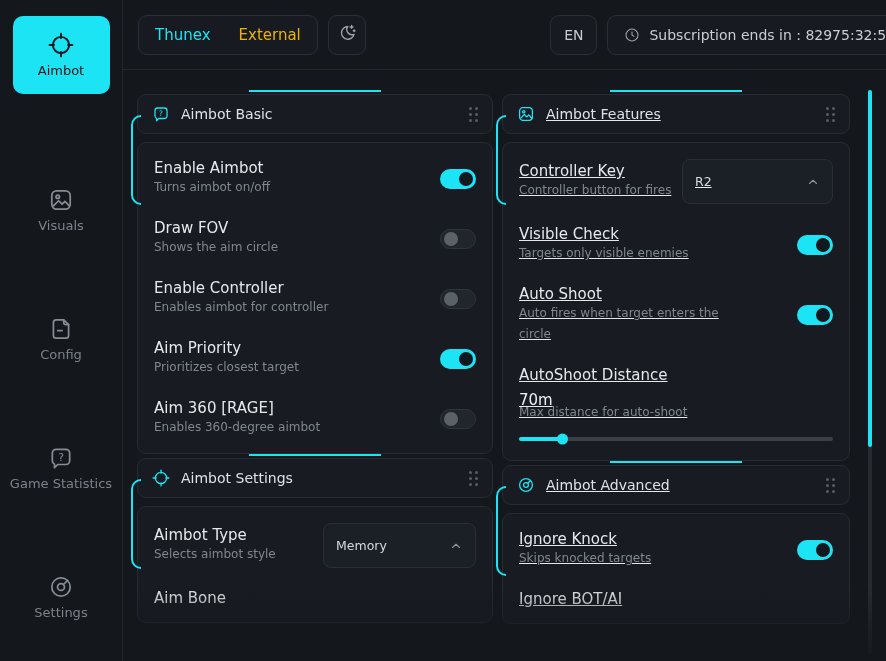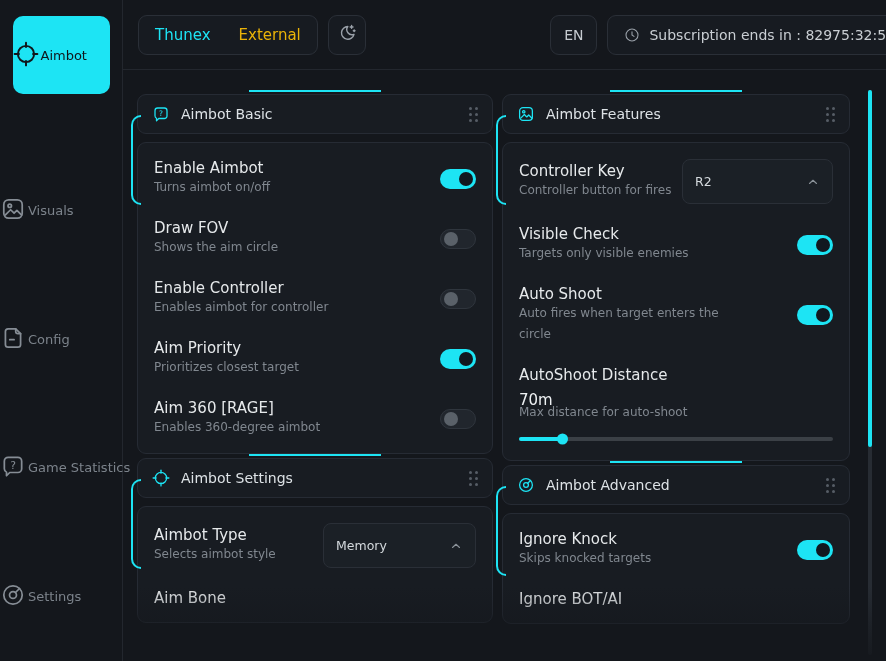--- a/index.html
+++ b/index.html
@@ -12,22 +12,22 @@
     --dim:#4c525a;
   }
   *{box-sizing:border-box;margin:0;padding:0;}
   html,body{width:886px;height:661px;overflow:hidden;background:var(--bg);
     font-family:"DejaVu Sans","Liberation Sans",sans-serif;color:var(--text);}
   .app{display:flex;width:886px;height:661px;}
 
   
   .sidebar{width:123px;border-right:1px solid #23272e;padding-top:16px;
     display:flex;flex-direction:column;flex-shrink:0;}
-  .side-item{height:132px;display:flex;flex-direction:row;align-items:center;
-    gap:2px;color:#7c838b;font-size:13px;cursor:pointer;}
+  .side-item{height:132px;display:flex;flex-direction:column;align-items:center;
+    justify-content:center;gap:2px;color:#7c838b;font-size:13px;cursor:pointer;}
   .side-item svg{width:26px;height:26px;stroke:#868d95;fill:none;stroke-width:1.6;
     stroke-linecap:round;stroke-linejoin:round;}
   .side-item.active{background:var(--accent);width:97px;height:80px;margin:0 auto 52px auto;
     border-radius:10px;color:#10161b;}
   .side-item.active svg{stroke:#10161b;stroke-width:1.8;}
   .side-item .lbl{white-space:nowrap;}
 
   
   .main{flex:1;display:flex;flex-direction:column;min-width:0;}
   .topbar{height:70px;border-bottom:1px solid #23272e;display:flex;align-items:center;
@@ -44,21 +44,21 @@
   .subscription{margin-left:10px;margin-right:-26px;color:#c9ced3;font-size:14px;
     white-space:nowrap;gap:9px;}
   .subscription svg{width:16px;height:16px;stroke:#9aa1a9;fill:none;stroke-width:1.6;
     stroke-linecap:round;stroke-linejoin:round;flex-shrink:0;}
 
   
   .content{position:relative;flex:1;padding:20px 0 0 14px;display:flex;gap:9px;
     overflow:hidden;}
   .col{display:flex;flex-direction:column;}
   .col-left{width:356px;flex-shrink:0;}
-  .col-right{width:348px;flex-shrink:0;}
+  .col-right{width:348px;flex-shrink:0;text-decoration:underline;}
   .section{position:relative;}
   .tab-line{width:132px;height:2px;background:var(--accent);margin:0 auto;}
   .bracket{position:absolute;left:-6px;top:25px;width:10px;height:90px;
     border:2px solid var(--accent);border-right:none;border-radius:10px 0 0 10px;}
   .card-header{margin-top:2px;height:40px;background:var(--card);
     border:1px solid var(--border);border-radius:9px;display:flex;align-items:center;
     padding:0 14px;}
   .card-header .hicon{width:18px;height:18px;margin-right:11px;flex-shrink:0;}
   .card-header .hicon svg{width:18px;height:18px;stroke:var(--accent);fill:none;
     stroke-width:1.7;stroke-linecap:round;stroke-linejoin:round;display:block;}

